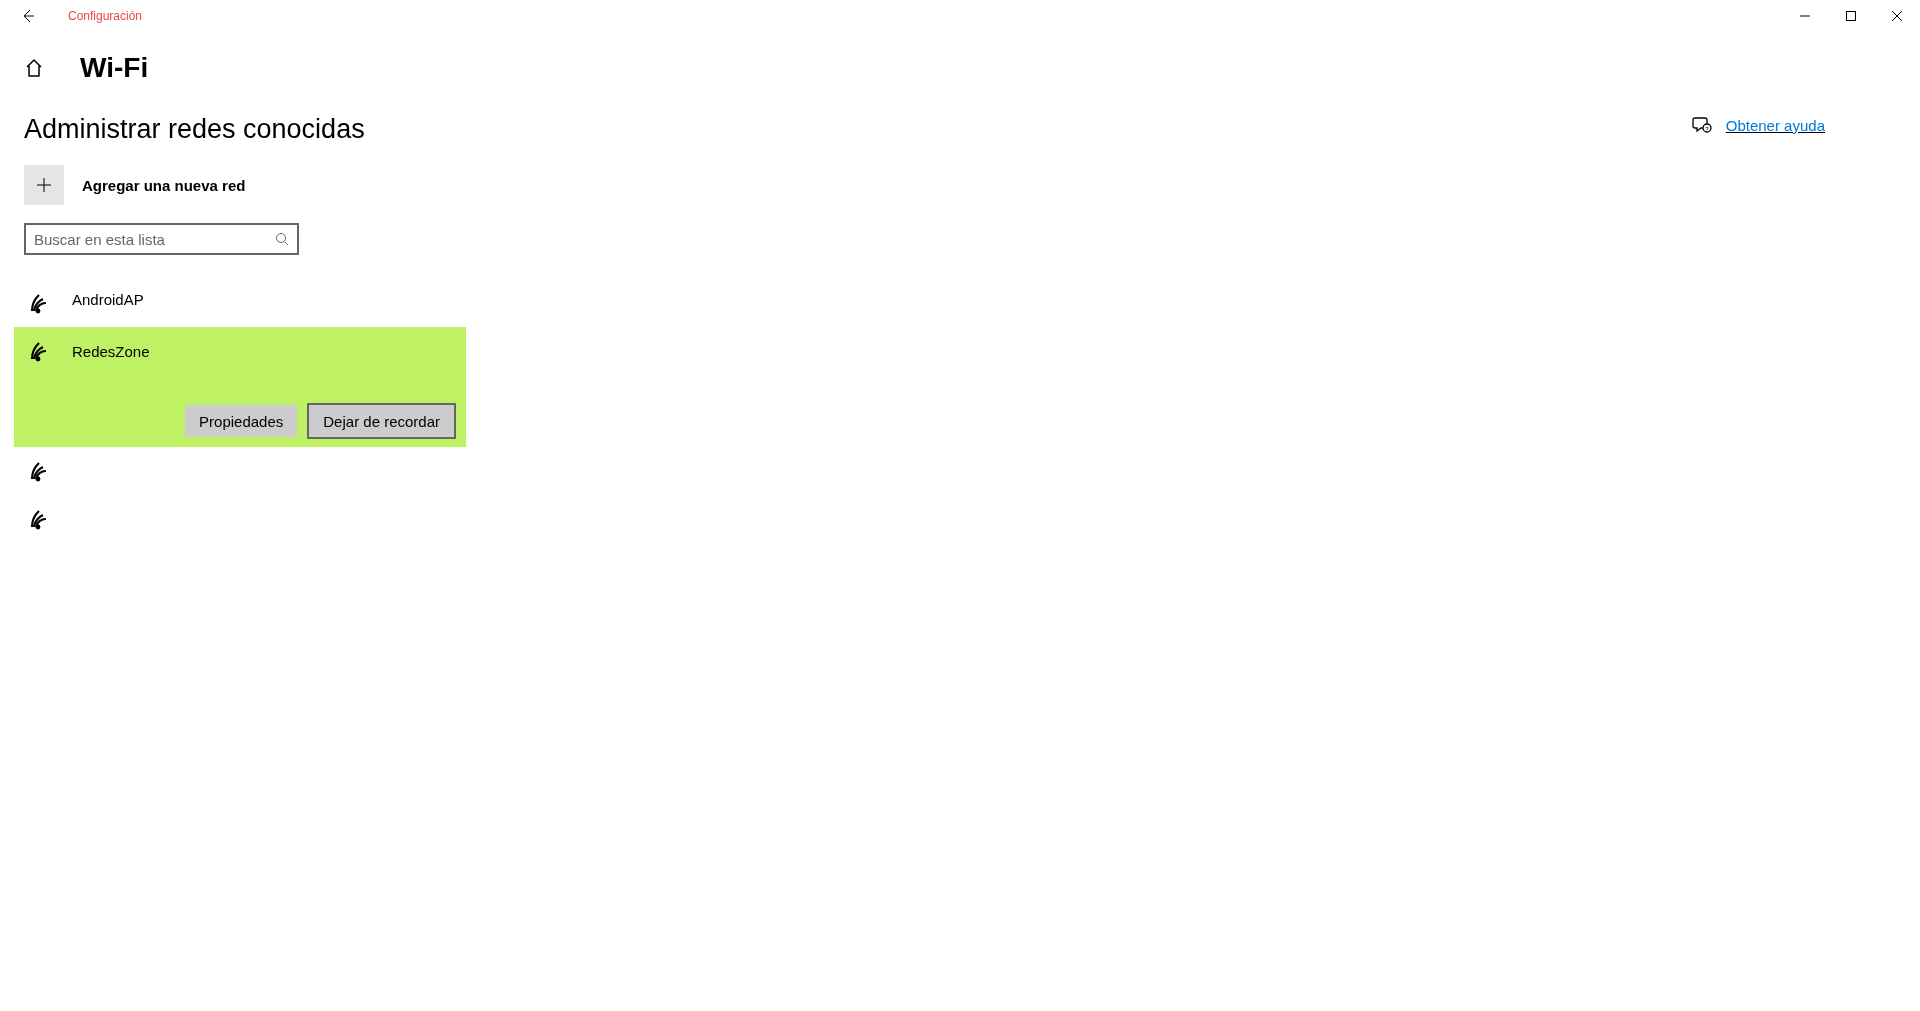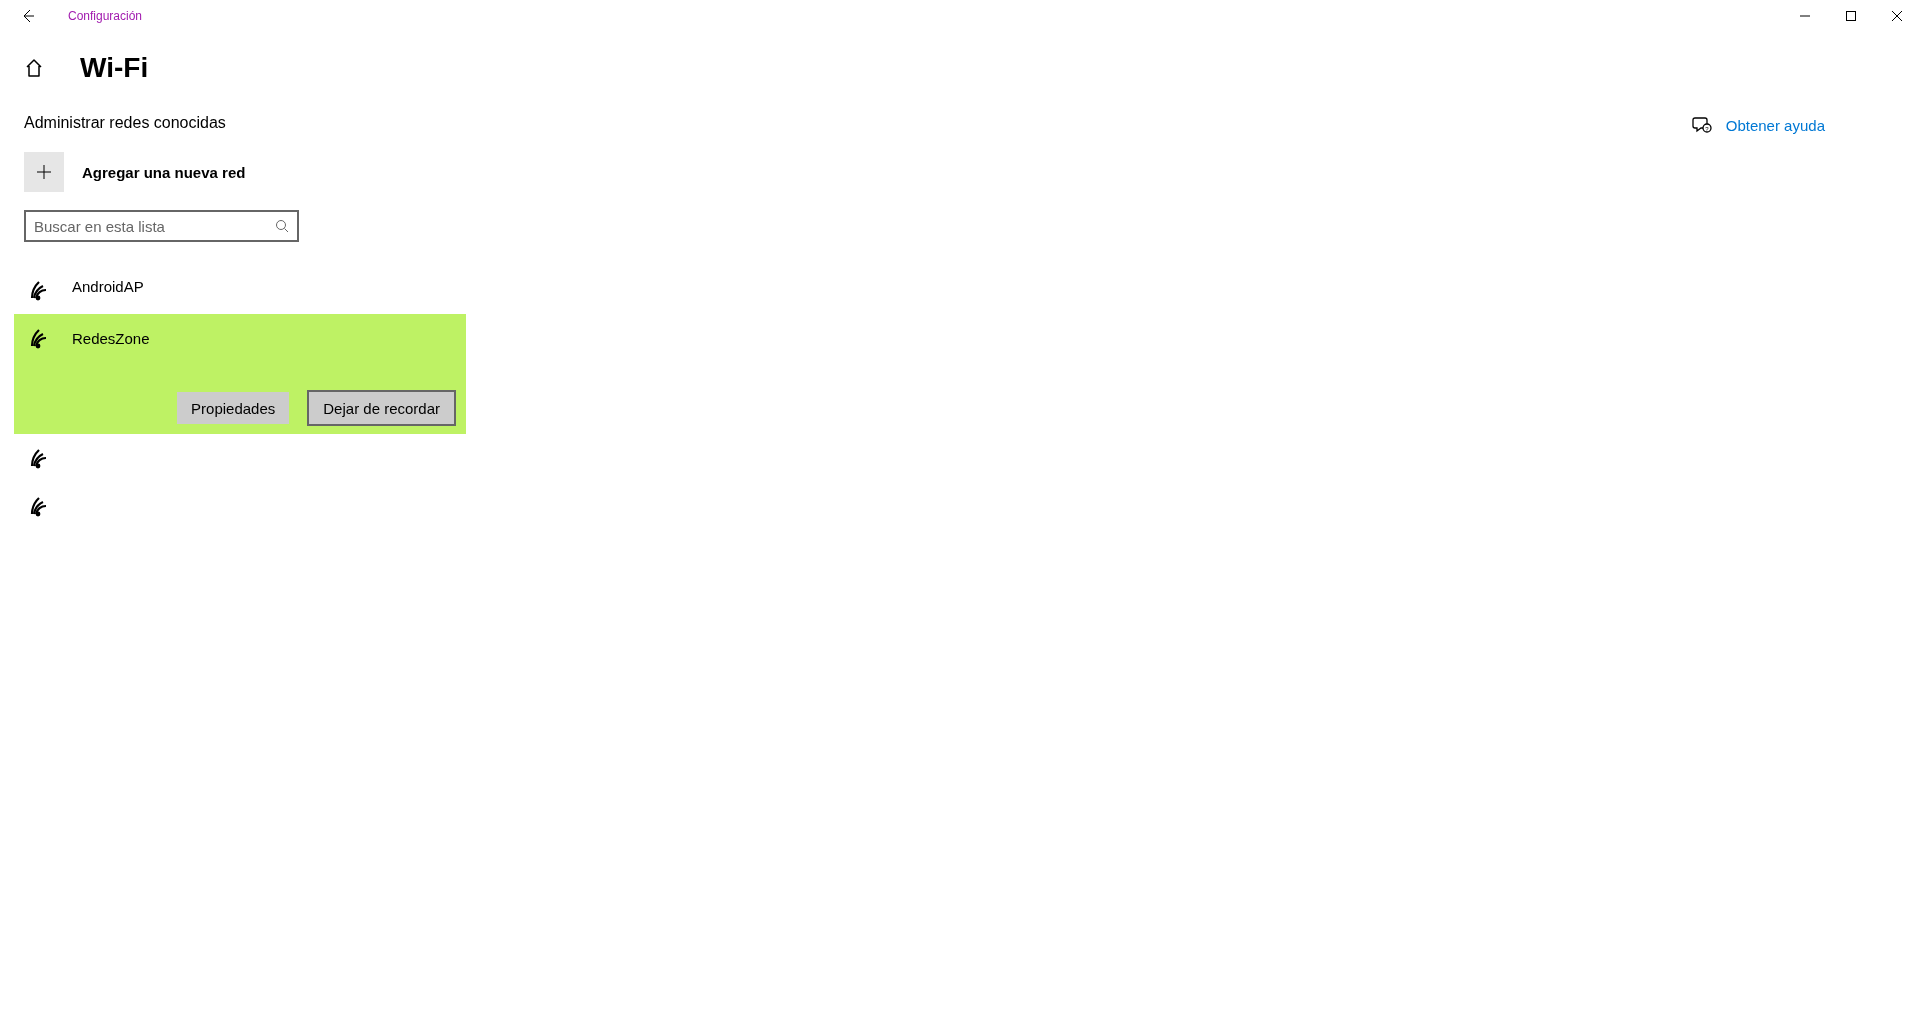--- a/index.html
+++ b/index.html
@@ -27,21 +27,21 @@
   .back-btn {
     width: 40px;
     height: 32px;
     display: flex;
     align-items: center;
     justify-content: center;
     cursor: pointer;
   }
   .app-title {
     font-size: 12px;
-    color: #a21caf;
+    color: #ef4444;
   }
   .win-controls {
     display: flex;
   }
   .win-btn {
     width: 46px;
     height: 32px;
     display: flex;
     align-items: center;
     justify-content: center;
@@ -67,21 +67,21 @@
     height: 20px;
     display: flex;
     align-items: center;
     justify-content: center;
   }
   .page-title {
     font-size: 28px;
     font-weight: 600;
   }
   .subheading {
-    font-size: 16px;
+    font-size: 27px;
     font-weight: 400;
     margin-bottom: 20px;
   }
   .add-row {
     display: flex;
     align-items: center;
     gap: 18px;
     margin-bottom: 18px;
     cursor: pointer;
     font-weight: bold;
@@ -151,21 +151,21 @@
   .wifi-icon {
     width: 28px;
     height: 24px;
     flex-shrink: 0;
   }
   .network-name {
     font-size: 15px;
   }
   .network-actions {
     display: flex;
-    gap: 20px;
+    gap: 12px;
     align-self: flex-end;
     margin-top: 28px;
     padding-right: 2px;
   }
   .action-btn {
     height: 32px;
     padding: 0 14px;
     background: #ccc;
     border: none;
     font-family: inherit;
@@ -176,20 +176,21 @@
     background: #ccc;
     outline: 2px solid #666;
   }
   .sidebar-right {
     position: absolute;
     right: 95px;
     top: 115px;
     display: flex;
     align-items: center;
     gap: 14px;
+    text-decoration: underline;
   }
   .help-link {
     color: #0078d4;
     cursor: pointer;
     font-size: 15px;
   }
   .help-icon {
     width: 20px;
     height: 20px;
     display: flex;

